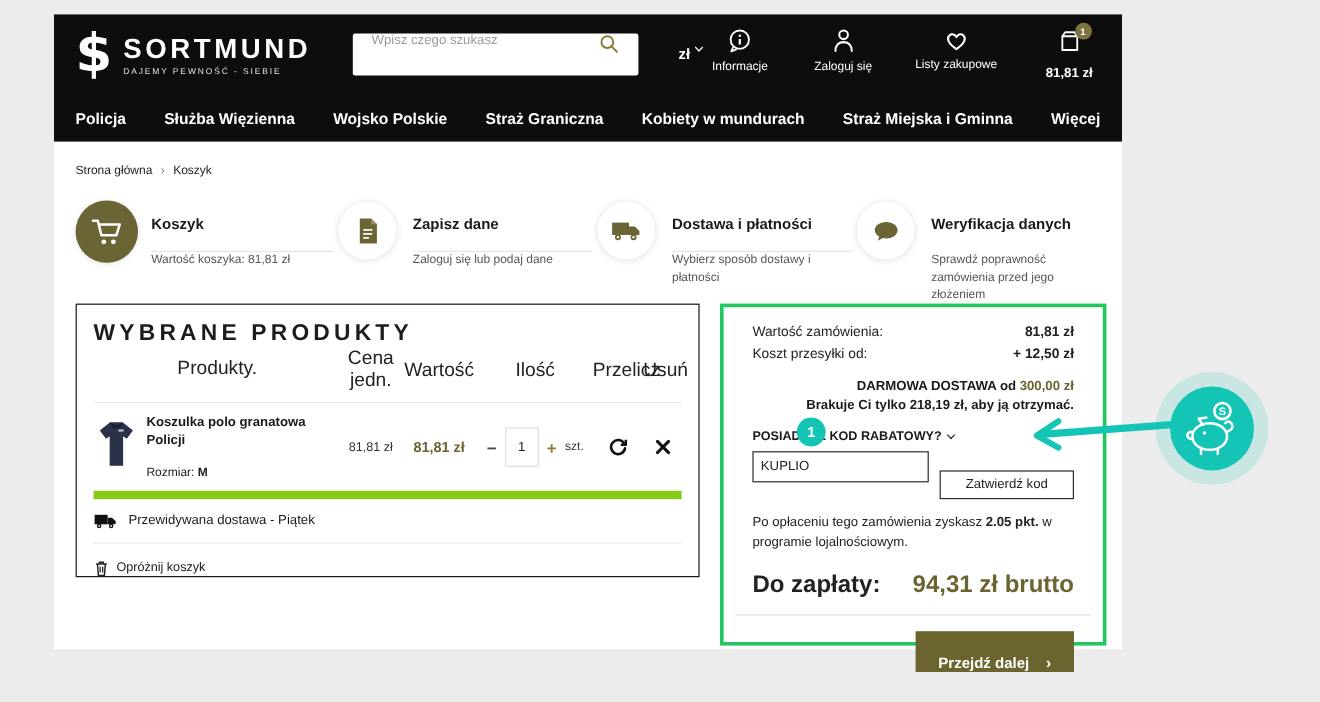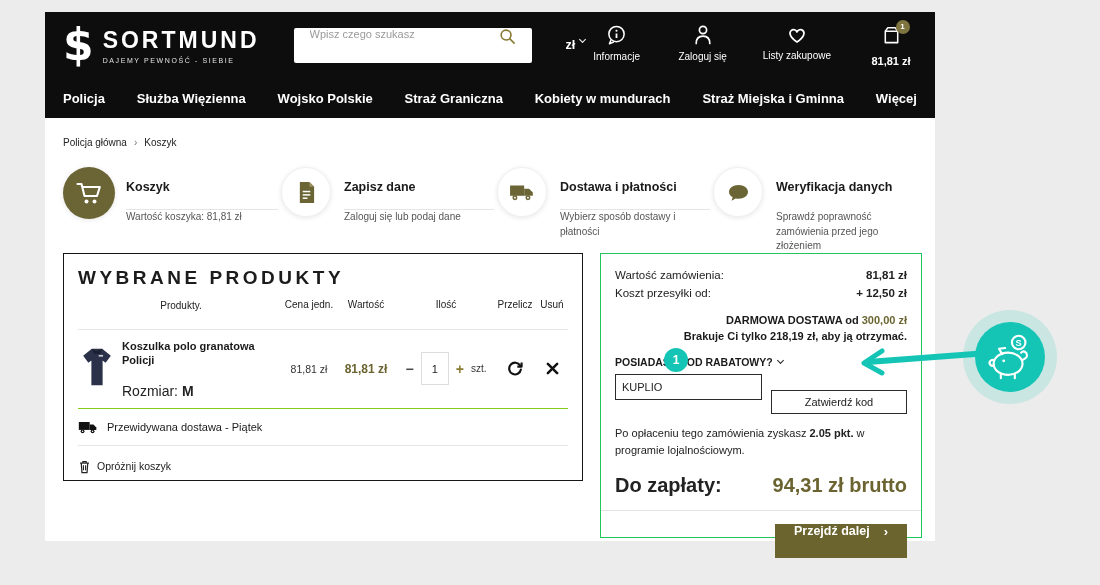--- a/index.html
+++ b/index.html
@@ -43,57 +43,57 @@
   .step .ssub { font-size:10px; color:#555; padding-top:16px; line-height:1.45; }
   .sline { position:absolute; top:44px; height:1px; background:#e5e5e5; }
   .sline.l1 { left:63px;  width:152px; }
   .sline.l2 { left:281px; width:150px; }
   .sline.l3 { left:497px; width:150px; }
 
   
   .products-panel { position:absolute; top:241px; left:18px; width:520px; height:228px; border:1px solid #161616; background:#fff; padding:13px 14px 0; }
   .pp-title { font-size:19px; font-weight:700; letter-spacing:3.5px; color:#1c1c1c; }
   .pgrid { display:grid; grid-template-columns:44px 162px 50px 64px 96px 42px 32px; align-items:center; }
-  .phead { margin-top:10px; padding-bottom:18px; border-bottom:1px solid #e7e7e7; font-size:10px; color:#222; }
+  .phead { padding-bottom:8px; border-bottom:1px solid #e7e7e7; font-size:16px; color:#222; }
   .phead .c-prod { grid-column:1/3; text-align:center; }
   .phead .cc { text-align:center; line-height:1.2; }
-  .prow { padding:9px 0; border-bottom:1px solid #84cc16; }
+  .prow { padding:9px 0; border-bottom:7px solid #84cc16; }
   .pname { font-size:11px; font-weight:700; line-height:1.3; }
-  .psize { font-size:14px; margin-top:15px; color:#222; }
+  .psize { font-size:10px; margin-top:15px; color:#222; }
   .psize b { font-weight:700; }
   .cell-c { text-align:center; font-size:10.5px; color:#333; }
   .pvalue { text-align:center; font-size:12px; font-weight:700; color:#6b6431; }
   .qtygrp { display:flex; align-items:center; justify-content:center; gap:7px; }
   .qminus { font-size:14px; font-weight:700; color:#4a4a4a; cursor:pointer; }
   .qplus { font-size:14px; font-weight:700; color:#8a7a35; cursor:pointer; }
   .qbox { width:28px; height:33px; border:1px solid #ddd; text-align:center; font-size:11px; font-family:inherit; color:#222; }
   .unit { font-size:10px; color:#333; }
   .icbtn { display:flex; justify-content:center; cursor:pointer; }
   .delivery { display:flex; align-items:center; gap:9px; padding:10px 0; border-bottom:1px solid #e7e7e7; font-size:11px; }
   .delivery b { font-weight:400; }
   .plinks { display:flex; align-items:center; gap:20px; padding-top:13px; font-size:10.5px; }
   .plink { display:flex; align-items:center; gap:6px; cursor:pointer; }
 
   
-  .summary-panel { position:absolute; top:241px; left:555px; width:322px; height:285px; border:1px solid #22c55e; background:#fff; padding:13px 14px; }
+  .summary-panel { position:absolute; top:241px; left:555px; width:322px; height:285px; border:3px solid #22c55e; background:#fff; padding:13px 24px; }
   .srow { display:flex; justify-content:space-between; font-size:11.5px; line-height:1.55; color:#222; }
   .srow .val { font-weight:700; }
   .freeship { text-align:right; margin-top:9px; font-size:11px; font-weight:700; line-height:1.5; }
   .freeship .amt { color:#6b6431; }
   .couponq { margin-top:11px; font-size:10.5px; font-weight:700; display:flex; align-items:center; cursor:pointer; }
   .couponrow { display:flex; gap:9px; margin-top:6px; }
   .couponrow input { width:147px; height:26px; border:1px solid #2b2b2b; font-size:11px; padding:0 6px; font-family:inherit; color:#222; }
   .btn-code { flex:1; height:24px; background:#fff; border:1px solid #2b2b2b; font-size:11px; font-family:inherit; color:#222; cursor:pointer;margin-top:16px; }
   .loyalty { margin-top:11px; font-size:11px; line-height:1.6; color:#222; }
   .loyalty b { font-weight:700; }
   .totalrow { display:flex; justify-content:space-between; align-items:baseline; margin-top:14px; }
   .total-label { font-size:20px; font-weight:700; color:#222; }
   .total-value { font-size:20px; font-weight:700; color:#6b6431; }
   .sdiv { border-top:1px solid #e2e2e2; margin:13px -14px 0; }
-  .btn-next { margin-top:13px; margin-left:auto; width:132px; height:34px; background:#6b642e; color:#fff; border:none; font-size:12.5px; font-weight:700; font-family:inherit; display:flex; align-items:flex-start; justify-content:center; gap:14px; cursor:pointer; }
+  .btn-next { margin-top:13px; margin-left:auto; width:132px; height:34px; background:#6b642e; color:#fff; border:none; font-size:12.5px; font-weight:700; font-family:inherit; display:flex; align-items:flex-end; justify-content:center; gap:14px; cursor:pointer; }
   .btn-next .ar { font-size:13px; font-weight:700; }
 
   
   .badge1 { position:absolute; left:664px; top:348px; width:24px; height:24px; background:#14c5b6; border-radius:50%; color:#fff; font-size:12px; font-weight:700; display:flex; align-items:center; justify-content:center; z-index:6; }
   .piggy-halo { position:absolute; left:963px; top:310px; width:94px; height:94px; border-radius:50%; background:rgba(20,197,182,0.16); z-index:4; }
   .piggy { position:absolute; left:975px; top:322px; width:70px; height:70px; border-radius:50%; background:#14c5b6; display:flex; align-items:center; justify-content:center; z-index:5; }
   .arrow-svg { position:absolute; left:850px; top:330px; width:145px; height:60px; z-index:5; pointer-events:none; }
 </style>
 </head>
 <body>
@@ -161,21 +161,21 @@
         <a>Służba Więzienna</a>
         <a>Wojsko Polskie</a>
         <a>Straż Graniczna</a>
         <a>Kobiety w mundurach</a>
         <a>Straż Miejska i Gminna</a>
         <a>Więcej</a>
       </nav>
     </header>
 
     <div class="breadcrumb">
-      <a>Policja główna</a>
+      <a>Strona główna</a>
       <span class="sep">›</span>
       <span>Koszyk</span>
     </div>
 
     <div class="steps">
       <div class="step active" style="left:0; width:215px;">
         <span class="circle">
           <svg width="27" height="25" viewBox="0 0 27 25">
               <path d="M1.5 3 h4 l3 12 h12.5 l2.8 -9 H7.2" fill="none" stroke="#fff" stroke-width="2.1" stroke-linejoin="round" stroke-linecap="round"></path>
               <circle cx="10.5" cy="20.5" r="2" fill="#fff"></circle>

